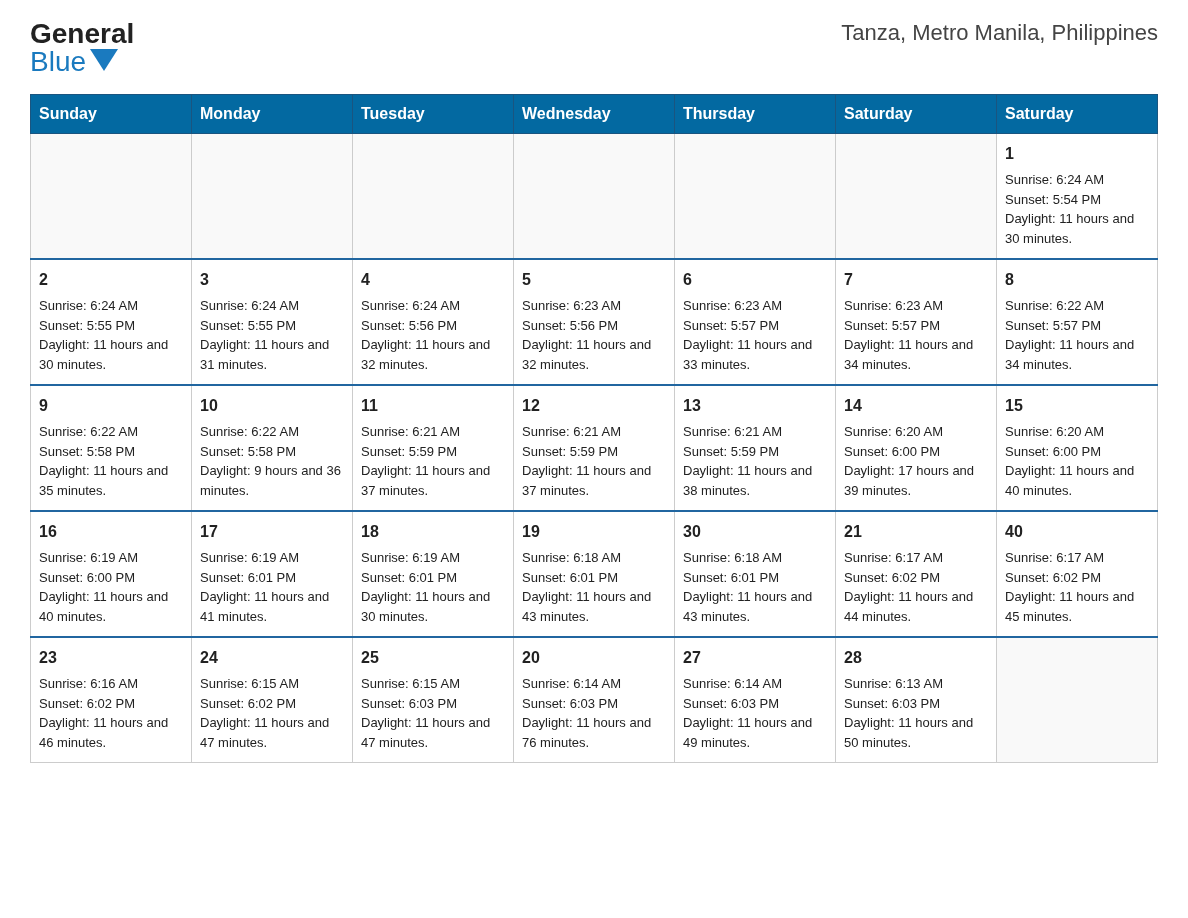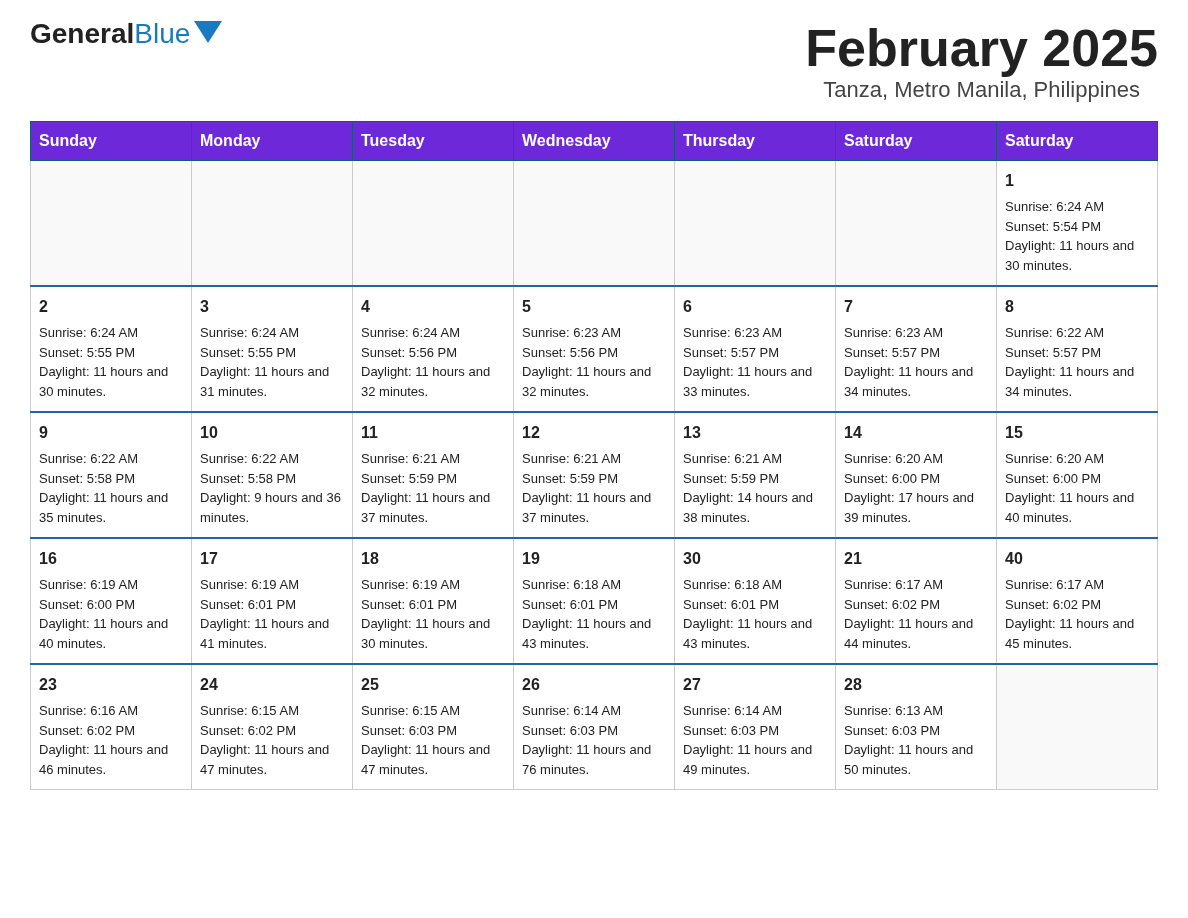--- a/index.html
+++ b/index.html
@@ -12,21 +12,21 @@
       padding: 20px 30px;
     }
     .header {
       display: flex;
       justify-content: space-between;
       align-items: flex-start;
       margin-bottom: 18px;
     }
     .logo {
       display: flex;
-      flex-direction: row;
+      flex-direction: column;
       align-items: flex-start;
     }
     .logo-general {
       font-size: 28px;
       font-weight: bold;
       color: #222;
       line-height: 1;
     }
     .logo-blue {
       font-size: 28px;
@@ -62,21 +62,21 @@
       font-weight: normal;
       color: #444;
       text-align: center;
     }
     
     .calendar {
       width: 100%;
       border-collapse: collapse;
     }
     .calendar thead tr th {
-      background: #6d28d9;
+      background: #0369a1;
       color: #fff;
       font-size: 16px;
       font-weight: bold;
       padding: 10px 8px;
       text-align: left;
       border: 1px solid #1a5580;
     }
     .calendar tbody tr td {
       vertical-align: top;
       border: 1px solid #ccc;
@@ -105,21 +105,20 @@
 
 <div class="header">
   <div class="logo">
     <span class="logo-general">General</span>
     <span class="logo-blue">
       <span>Blue</span>
       <span class="logo-triangle"></span>
     </span>
   </div>
   <div class="title-block">
-    <h1>February 2025</h1>
     <h2>Tanza, Metro Manila, Philippines</h2>
   </div>
 </div>
 
 <table class="calendar">
   <thead>
     <tr>
     <th>Sunday</th>
         <th>Monday</th>
         <th>Tuesday</th>
@@ -210,21 +209,21 @@
         <td>
           <span class="day-number">12</span>
           <div>Sunrise: 6:21 AM</div>
           <div>Sunset: 5:59 PM</div>
           <div>Daylight: 11 hours and 37 minutes.</div>
         </td>
         <td>
           <span class="day-number">13</span>
           <div>Sunrise: 6:21 AM</div>
           <div>Sunset: 5:59 PM</div>
-          <div>Daylight: 14 hours and 38 minutes.</div>
+          <div>Daylight: 11 hours and 38 minutes.</div>
         </td>
         <td>
           <span class="day-number">14</span>
           <div>Sunrise: 6:20 AM</div>
           <div>Sunset: 6:00 PM</div>
           <div>Daylight: 17 hours and 39 minutes.</div>
         </td>
         <td>
           <span class="day-number">15</span>
           <div>Sunrise: 6:20 AM</div>
@@ -289,21 +288,21 @@
           <div>Sunset: 6:02 PM</div>
           <div>Daylight: 11 hours and 47 minutes.</div>
         </td>
         <td>
           <span class="day-number">25</span>
           <div>Sunrise: 6:15 AM</div>
           <div>Sunset: 6:03 PM</div>
           <div>Daylight: 11 hours and 47 minutes.</div>
         </td>
         <td>
-          <span class="day-number">26</span>
+          <span class="day-number">20</span>
           <div>Sunrise: 6:14 AM</div>
           <div>Sunset: 6:03 PM</div>
           <div>Daylight: 11 hours and 76 minutes.</div>
         </td>
         <td>
           <span class="day-number">27</span>
           <div>Sunrise: 6:14 AM</div>
           <div>Sunset: 6:03 PM</div>
           <div>Daylight: 11 hours and 49 minutes.</div>
         </td>

